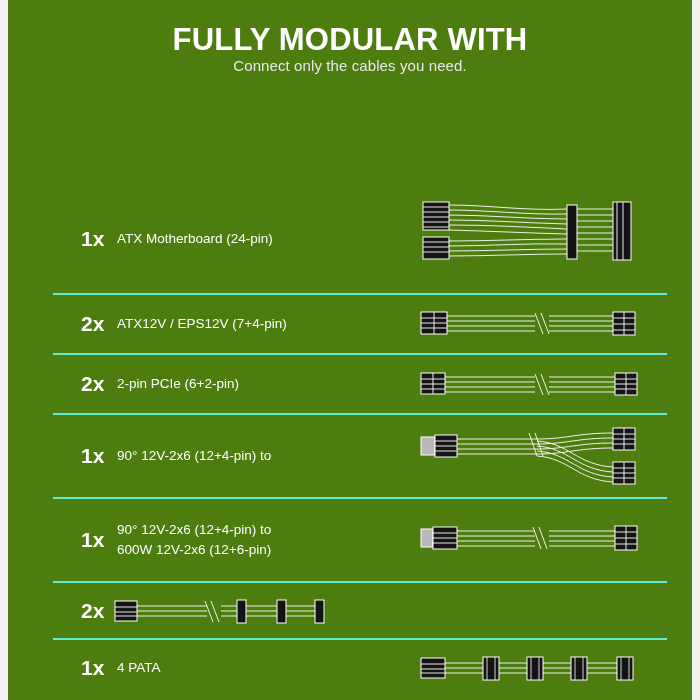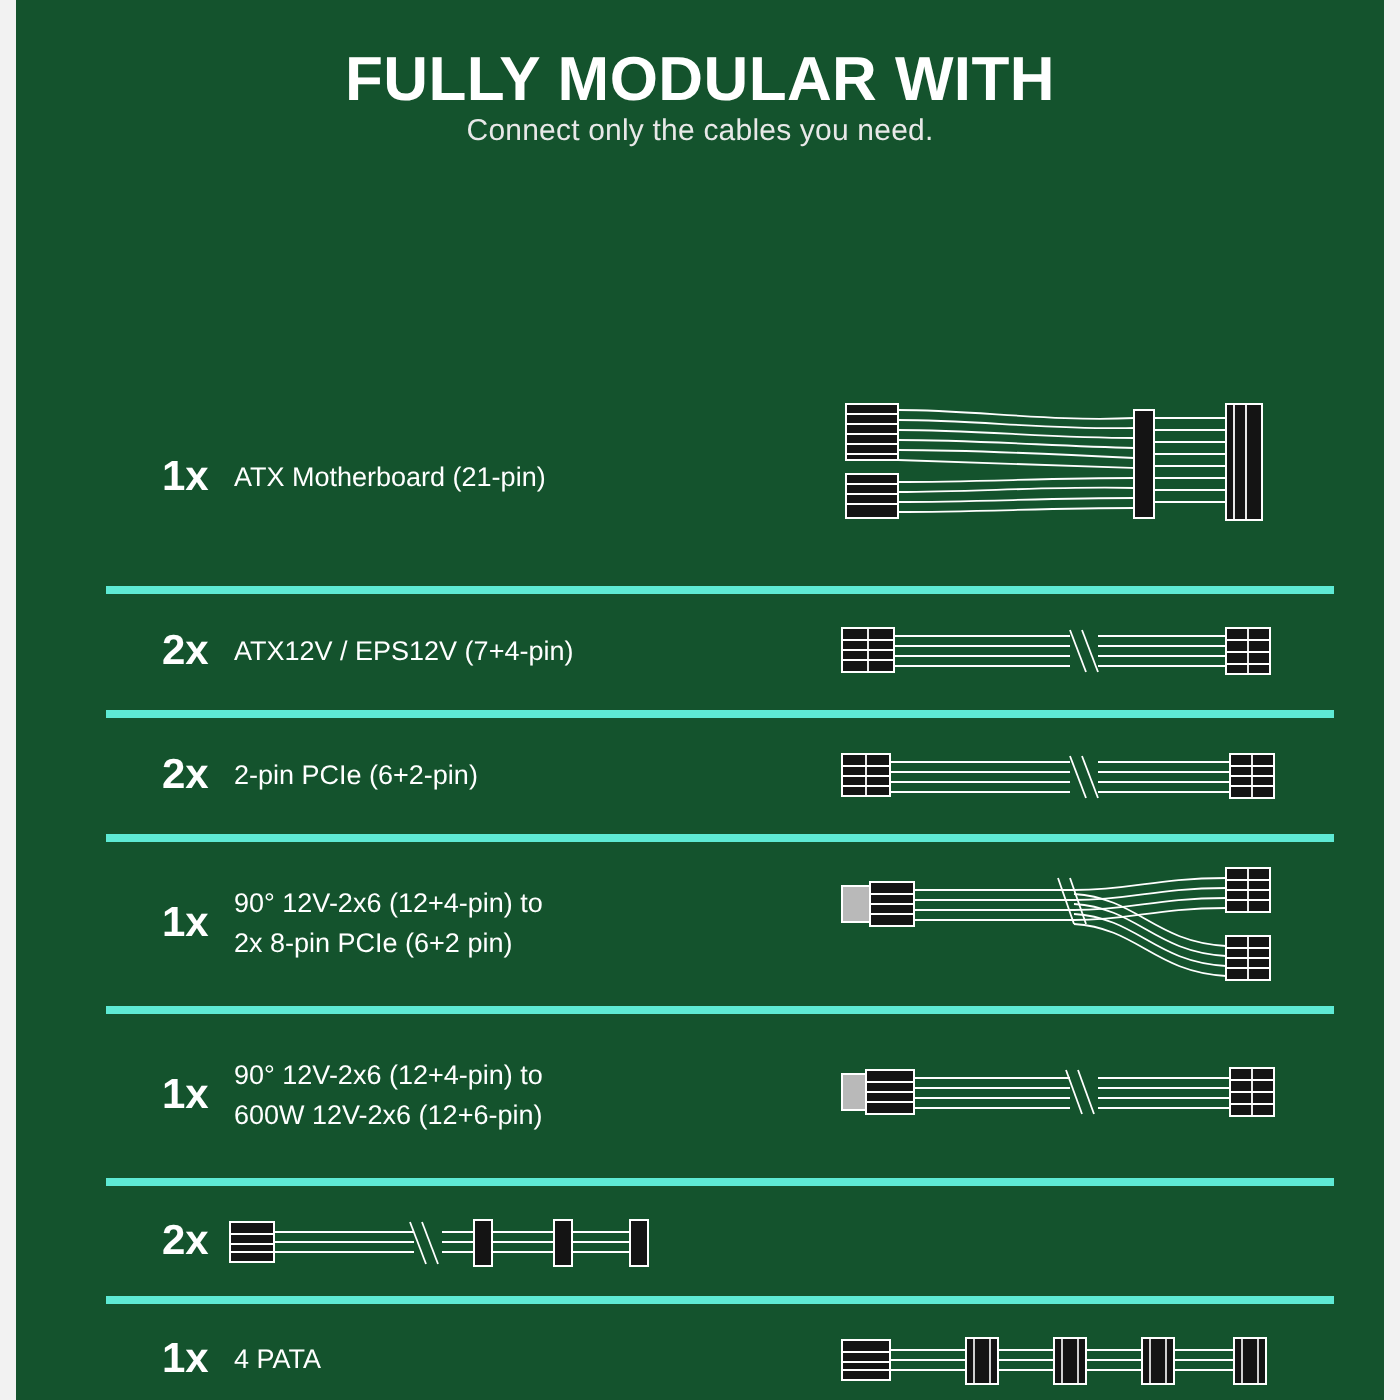--- a/index.html
+++ b/index.html
@@ -9,21 +9,21 @@
   }
   body {
     width: 700px;
     height: 700px;
     font-family: "Liberation Sans", sans-serif;
   }
   .page {
     position: relative;
     width: 700px;
     height: 700px;
-    background: #14532d;
+    background: #4d7c0f;
     overflow: hidden;
     box-sizing: border-box;
   }
   
   .page::before, .page::after {
     content: "";
     position: absolute;
     top: 0;
     bottom: 0;
     width: 8px;
@@ -68,21 +68,21 @@
     bottom: 22px;
     display: flex;
     flex-direction: column;
   }
 
   .row {
     position: relative;
     display: flex;
     align-items: center;
     flex: 1 1 auto;
-    border-top: 4px solid #5eead4;
+    border-top: 2px solid #5eead4;
   }
   .row:first-child { border-top: none; }
 
   .qty {
     color: #ffffff;
     font-weight: bold;
     font-size: 21px;
     width: 56px;
     flex: 0 0 56px;
     text-align: left;
@@ -125,21 +125,21 @@
         <span>FULLY MODULAR WITH</span>
       </div>
       <div class="subtitle">Connect only the cables you need.</div>
     </div>
 
     <div class="list">
 
       <div class="row r-atx">
         <div class="qty">1x</div>
         <div class="desc">
-          <span>ATX Motherboard (21-pin)</span>
+          <span>ATX Motherboard (24-pin)</span>
         </div>
         <div class="art">
           <svg width="250" height="84" viewBox="0 0 250 84">
             <g fill="none" stroke="#ffffff" stroke-width="1">
 
               <rect x="6" y="5" width="26" height="28" fill="#141414"></rect>
               <rect x="6" y="40" width="26" height="22" fill="#141414"></rect>
               <g stroke-width="0.9">
                 <line x1="6" y1="10" x2="32" y2="10"></line>
                   <line x1="6" y1="15" x2="32" y2="15"></line>
@@ -259,21 +259,20 @@
               </g>
             </g>
           </svg>
         </div>
       </div>
 
       <div class="row r-12v2x6a">
         <div class="qty">1x</div>
         <div class="desc">
           <span>90° 12V-2x6 (12+4-pin) to</span>
-          <span class="l2">2x 8-pin PCIe (6+2 pin)</span>
         </div>
         <div class="art">
           <svg width="250" height="66" viewBox="0 0 250 66">
             <g fill="none" stroke="#ffffff" stroke-width="1">
 
               <rect x="4" y="14" width="14" height="18" fill="#b9b9b9" stroke="#ffffff"></rect>
               <rect x="18" y="12" width="22" height="22" fill="#141414"></rect>
               <g stroke-width="0.9">
                 <line x1="18" y1="18" x2="40" y2="18"></line>
                   <line x1="18" y1="23" x2="40" y2="23"></line>

